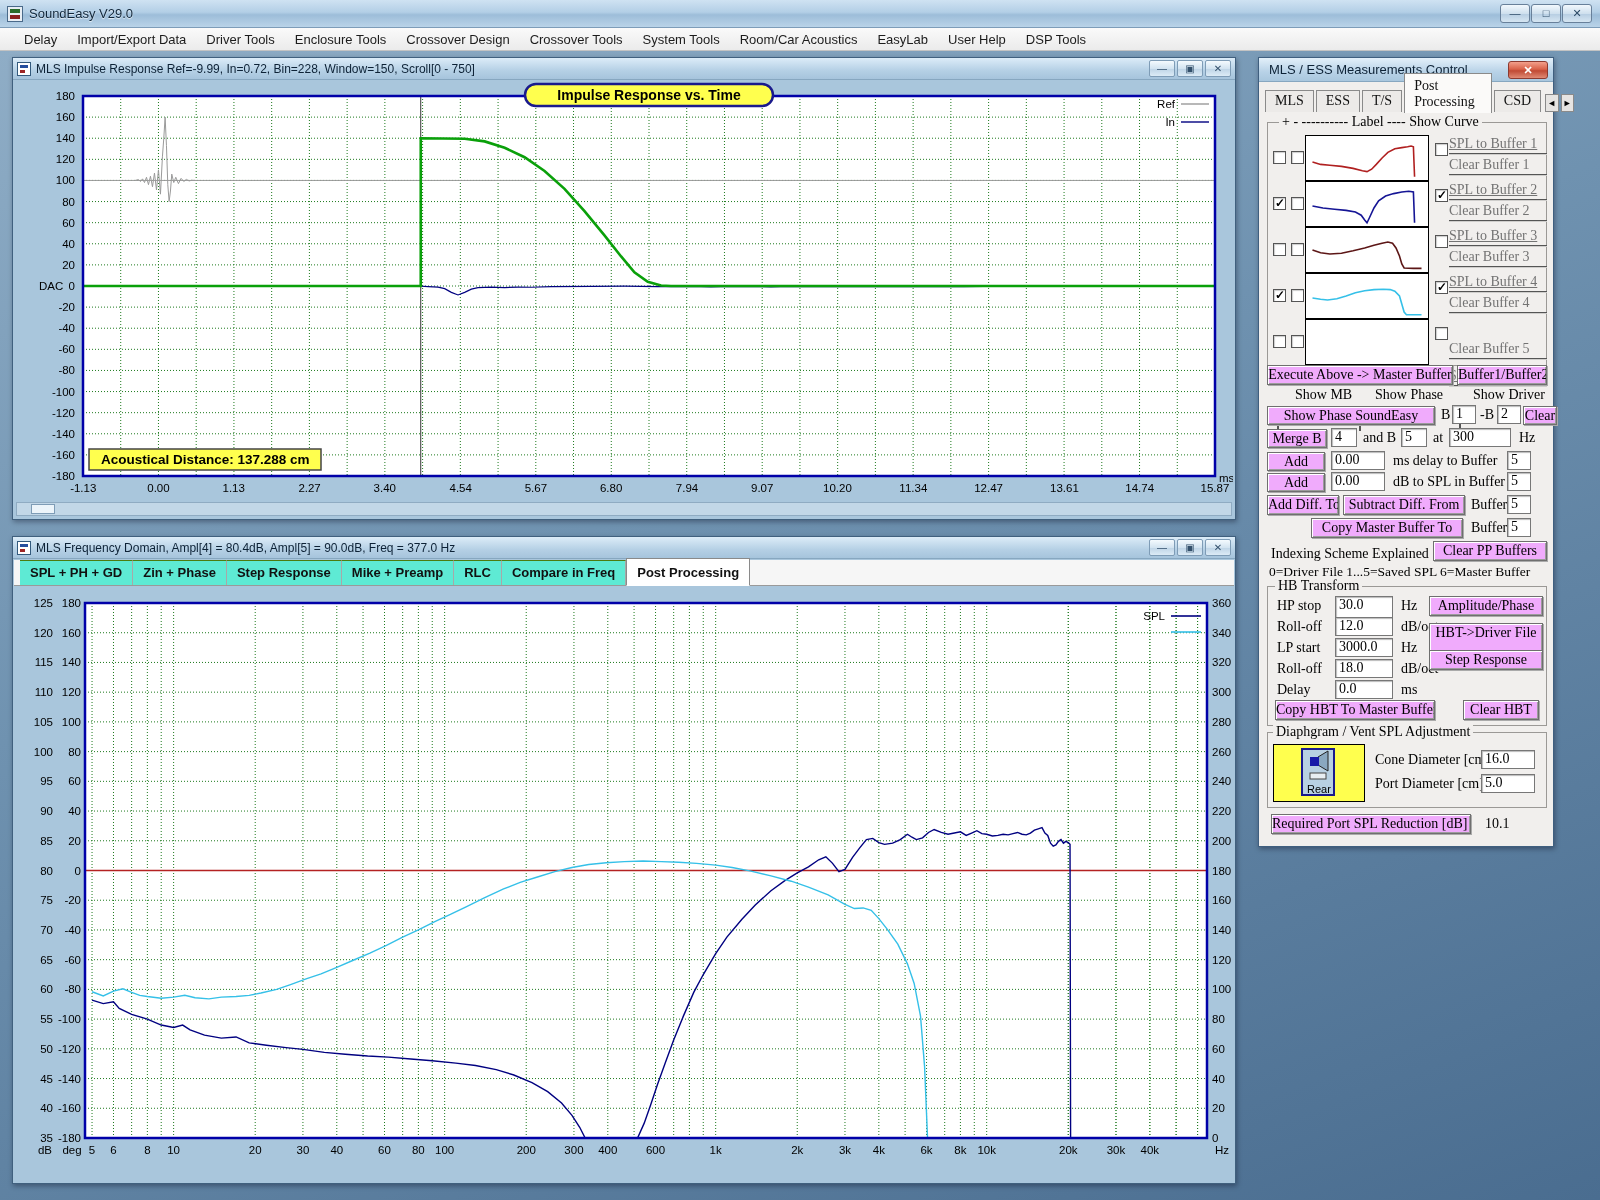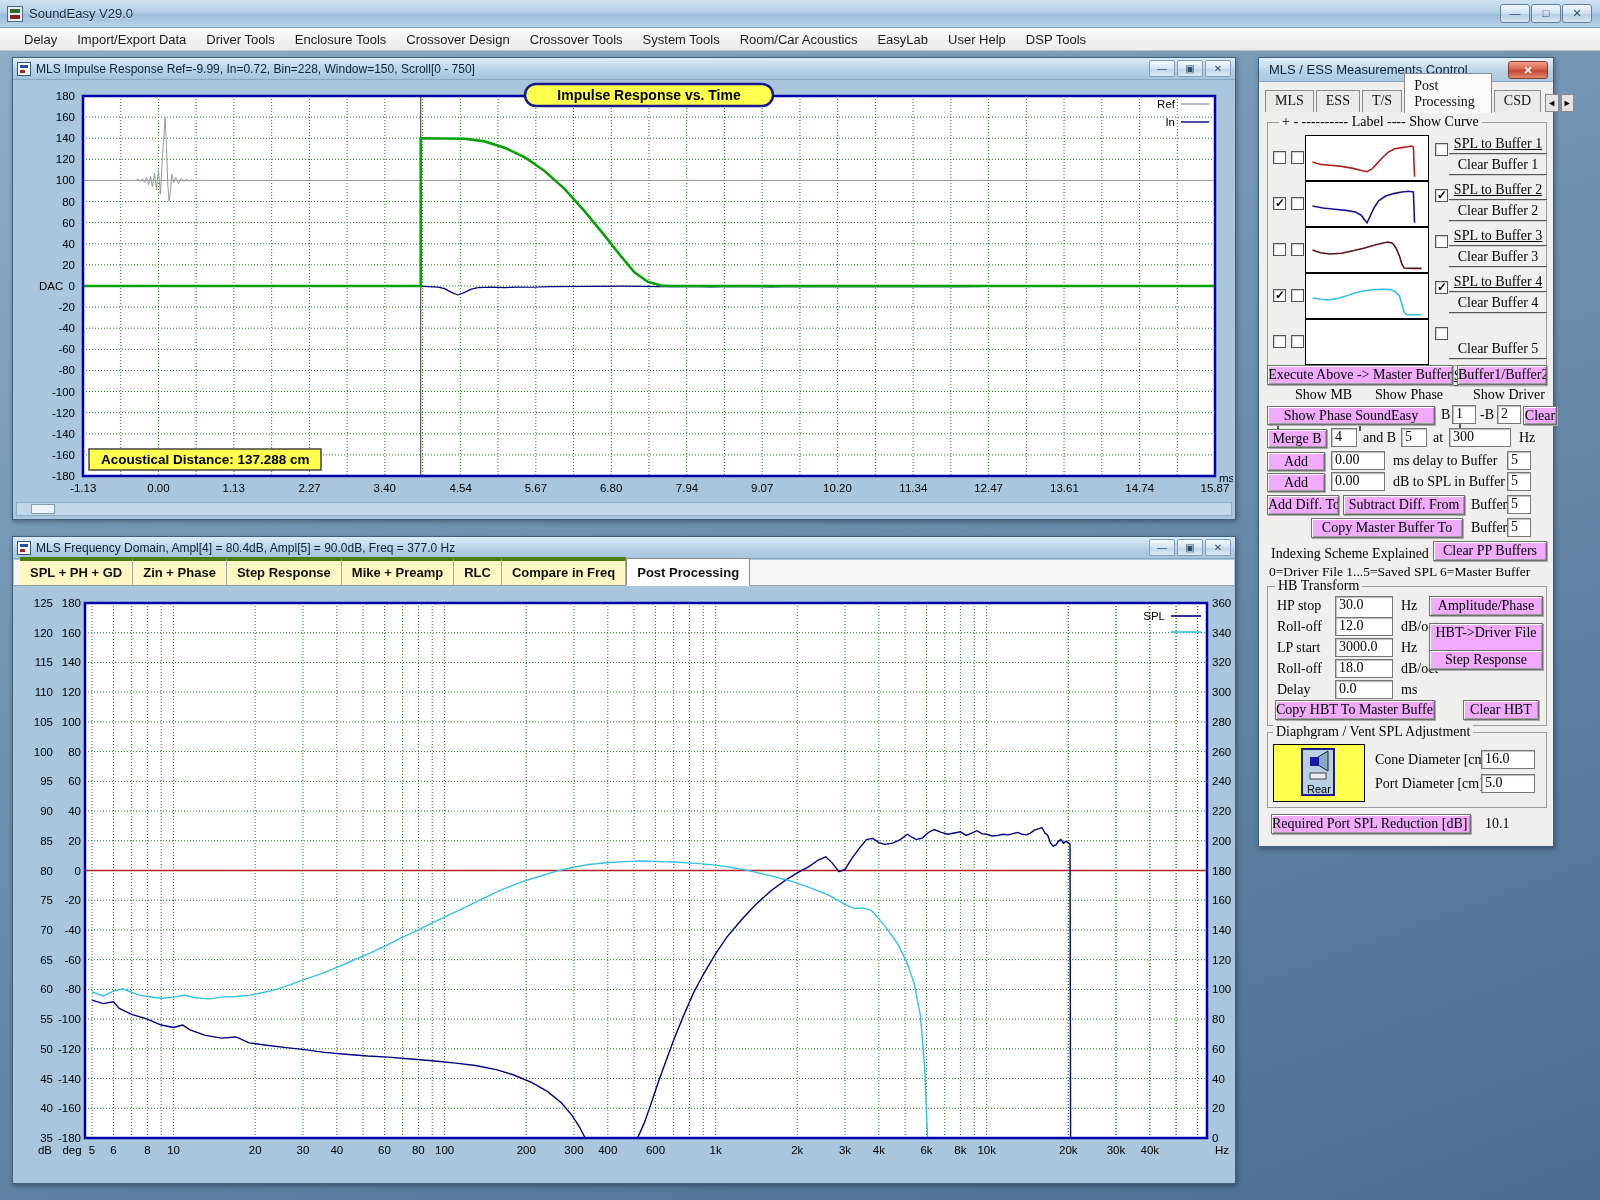--- a/index.html
+++ b/index.html
@@ -36,21 +36,21 @@
   .cwin-btns { position:absolute; right:4px; top:2px; display:flex; gap:2px; }
   .cwin-btn { width:26px; height:17px; border:1px solid #7e9cb6; border-radius:2px;
     background:linear-gradient(180deg,#f4fafe,#d3e4f1 50%,#bed4e6 52%,#dcebf6);
     font-size:10px; line-height:15px; text-align:center; color:#33506b; }
   .hscroll { position:absolute; left:3px; bottom:3px; height:14px; background:#c2d7e7; border:1px solid #8fabc2; }
   .hscroll-thumb { position:absolute; left:14px; top:1px; width:24px; height:10px; background:#ecf4fa; border:1px solid #7e9cb6; }
 
   
   .ftabs { position:absolute; left:1px; top:23px; right:1px; height:26px; background:#f6f6f6;
     border-bottom:1px solid #9a9a9a; display:flex; align-items:flex-end; padding-left:6px; }
-  .ftab { font-size:13px; font-weight:bold; color:#111; padding:4px 10px 5px; border-right:1px solid #a8a8a8; background:#fef9c3; border-top:4px solid #4d7c0f; }
+  .ftab { font-size:13px; font-weight:bold; color:#111; padding:4px 10px 5px; border-right:1px solid #a8a8a8; background:#5eead4; border-top:1px solid #4d7c0f; }
   .ftab.active { background:#fff; border:1px solid #8a8a8a; border-bottom:1px solid #fff; padding-top:6px; margin-bottom:-1px; }
 
   svg text { font-family:"Liberation Sans",sans-serif; fill:#000; }
 
   
   .panel { position:absolute; left:1258px; top:57px; width:296px; height:790px;
     background:#f1efed; border:1px solid #3f5f7f; box-shadow:1px 2px 5px rgba(0,0,20,.35);
     font-family:"Liberation Serif",serif; }
   .panel-title { height:24px; background:linear-gradient(180deg,#e3f0fa,#b8d2e7 60%,#a9c7de);
     border-bottom:1px solid #87a7c0; display:flex; align-items:center; padding-left:10px; }
@@ -61,21 +61,21 @@
   .ptabs { position:absolute; left:6px; top:30px; height:24px; display:flex; align-items:flex-end; }
   .ptab { font-size:14px; padding:2px 9px 3px; border:1px solid #8a8a8a; border-bottom:none; background:#eceae8; margin-right:2px; color:#111; }
   .ptab.active { background:#fbfaf9; padding-top:4px; position:relative; top:1px; }
   .pspin { width:17px; height:18px; border:1px solid #8a8a8a; background:#e6e4e2; font-size:9px; text-align:center; line-height:17px; margin-left:2px; }
 
   .pabs { position:absolute; }
   .plabel { font-size:14px; color:#000; white-space:nowrap; }
   .psmall { font-size:13.5px; }
   .pbtn { background:#f0abfc; border:1px solid #6f6f6f; box-shadow:inset 1px 1px 0 #ffffff, inset -1px -1px 0 #9c9c9c, 1px 1px 0 #aaa;
     font-family:"Liberation Serif",serif; font-size:14px; color:#000; text-align:center; white-space:nowrap; overflow:hidden; }
-  .linkbtn { font-family:"Liberation Serif",serif; font-size:14px; color:#000000; text-align:center;
+  .linkbtn { font-family:"Liberation Serif",serif; font-size:14px; color:#737373; text-align:left;
     border-bottom:1px solid #555; box-shadow:0 1px 0 #cfcecc; background:transparent; white-space:nowrap; }
   .linkbtn u { text-decoration:underline; }
   .pinp { background:#fff; border:1px solid #777; box-shadow:inset 1px 1px 1px #bbb; font-family:"Liberation Serif",serif; font-size:14px; padding:0 3px; }
   .cb { width:13px; height:13px; background:#fff; border:1px solid #555; box-shadow:inset 1px 1px 1px #ccc; position:relative; }
   .cb.checked::after { content:"✓"; position:absolute; left:1px; top:-2px; font-size:12px; font-weight:bold; color:#000; font-family:"Liberation Sans",sans-serif; }
   .grp { border:1px solid #9b9996; }
   .grp-label { position:absolute; background:#f1efed; padding:0 3px; font-size:14px; white-space:nowrap; }
   .thumb { position:absolute; left:46px; width:124px; height:46px; background:#fff; border:1px solid #000; }
   .speaker-box { background:#ffff4e; border:1px solid #000; }
 </style>

